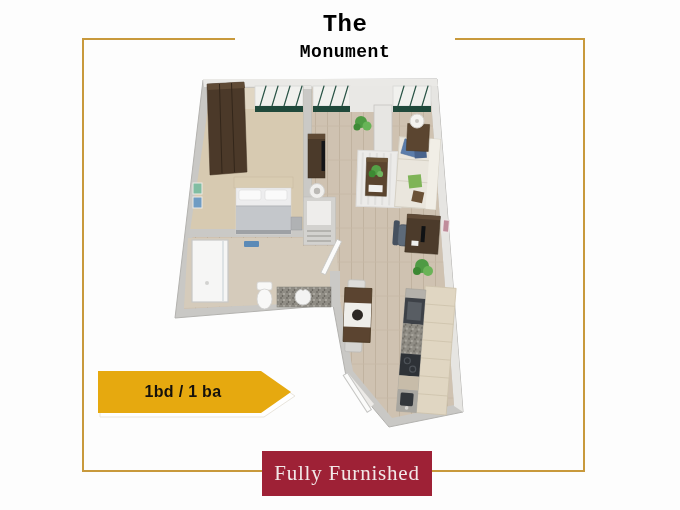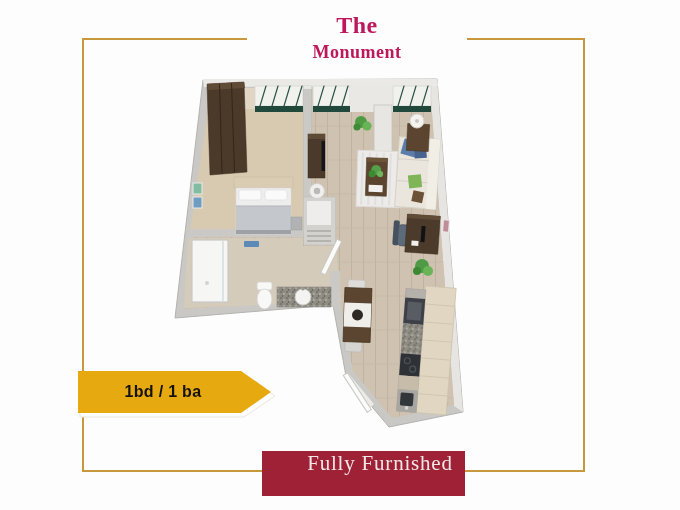--- a/index.html
+++ b/index.html
@@ -5,38 +5,38 @@
   html,body{margin:0;padding:0;}
   body{
     width:680px;height:510px;position:relative;overflow:hidden;
     background:#fdfdfd;font-family:"Liberation Sans",sans-serif;
   }
   .frame{
     position:absolute;left:82px;top:38px;width:503px;height:434px;
     box-sizing:border-box;border:2px solid #c8993c;z-index:1;
   }
   .title-block{
-    position:absolute;left:247px;top:8px;width:220px;z-index:3;
+    position:absolute;left:235px;top:8px;width:220px;z-index:3;
     background:#fdfdfd;text-align:center;padding:4px 0 8px 0;
-    color:#be185d;font-family:Liberation Serif, serif;font-weight:700;
+    color:#000000;font-family:Liberation Mono, monospace;font-weight:700;
   }
   .title-line1{font-size:24px;line-height:26px;letter-spacing:.5px;}
   .title-line2{font-size:18px;line-height:28px;letter-spacing:.5px;}
   .plan{position:absolute;left:160px;top:75px;width:330px;height:380px;z-index:2;}
-  .badge{position:absolute;left:76px;top:367px;width:208px;height:54px;z-index:4;}
+  .badge{position:absolute;left:96px;top:367px;width:208px;height:54px;z-index:4;}
   .badge svg{position:absolute;left:0;top:0;}
   .badge-text{
     position:absolute;left:2px;top:4px;width:170px;height:42px;
     display:flex;flex-direction:column;align-items:center;justify-content:center;
     font-weight:700;font-size:16px;line-height:20px;color:#15110c;letter-spacing:.3px;
   }
   .footer-banner{
     position:absolute;left:262px;top:451px;width:170px;height:45px;z-index:4;
-    background:#9e2136;color:#f2e8e8;display:flex;justify-content:center;
-    font-family:"Liberation Serif",serif;font-size:21px;letter-spacing:.8px;padding-left:33px;
+    background:#9e2136;color:#f2e8e8;display:flex;align-items:center;justify-content:center;
+    font-family:"Liberation Serif",serif;font-size:21px;letter-spacing:.8px;
   }
 </style>
 </head>
 <body>
 
 <div class="frame"></div>
 
 <div class="title-block">
   <div class="title-line1">The</div>
   <div class="title-line2">Monument</div>

